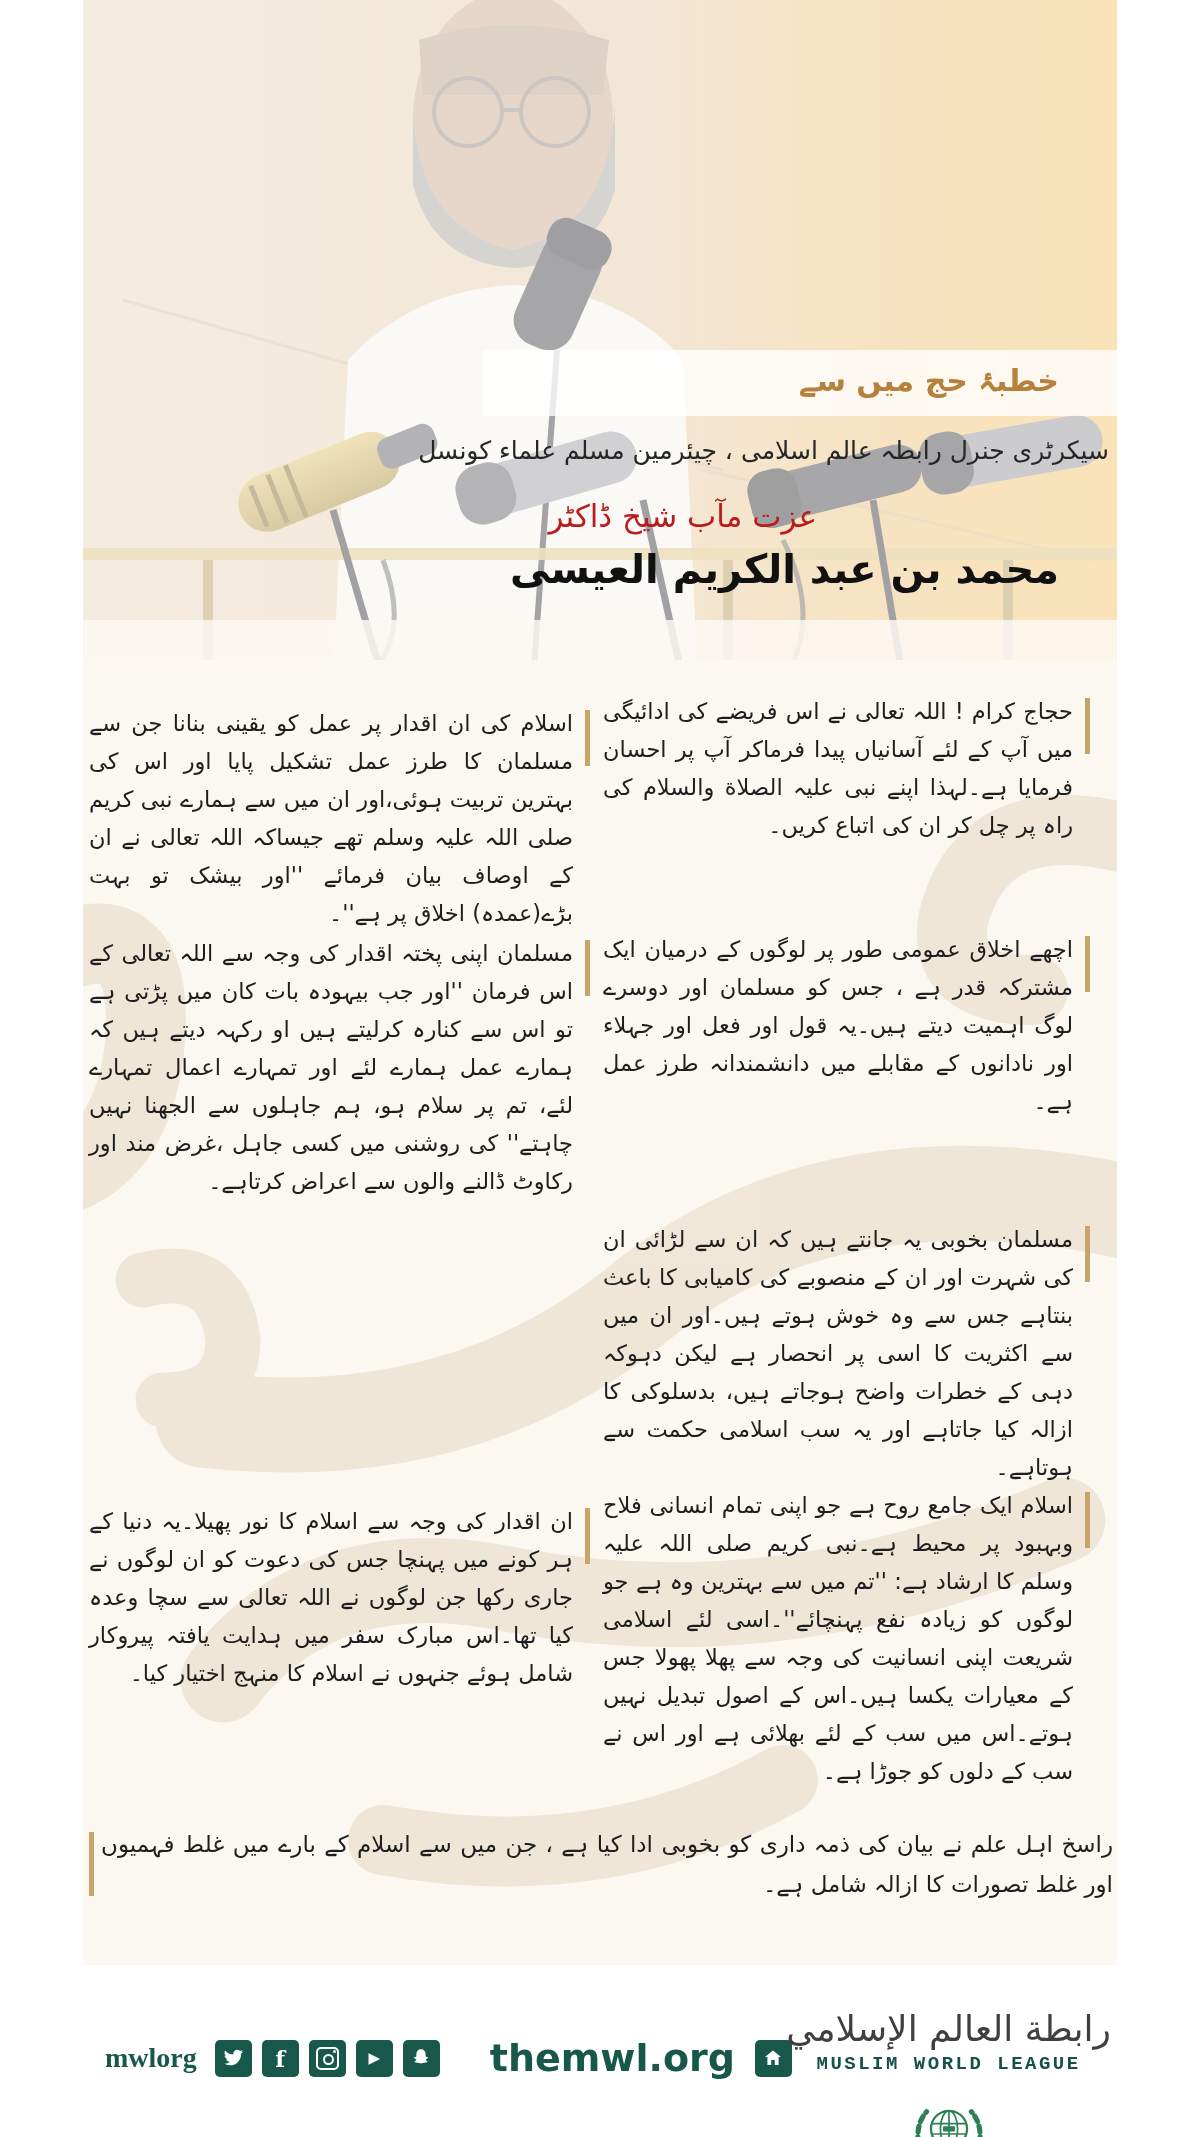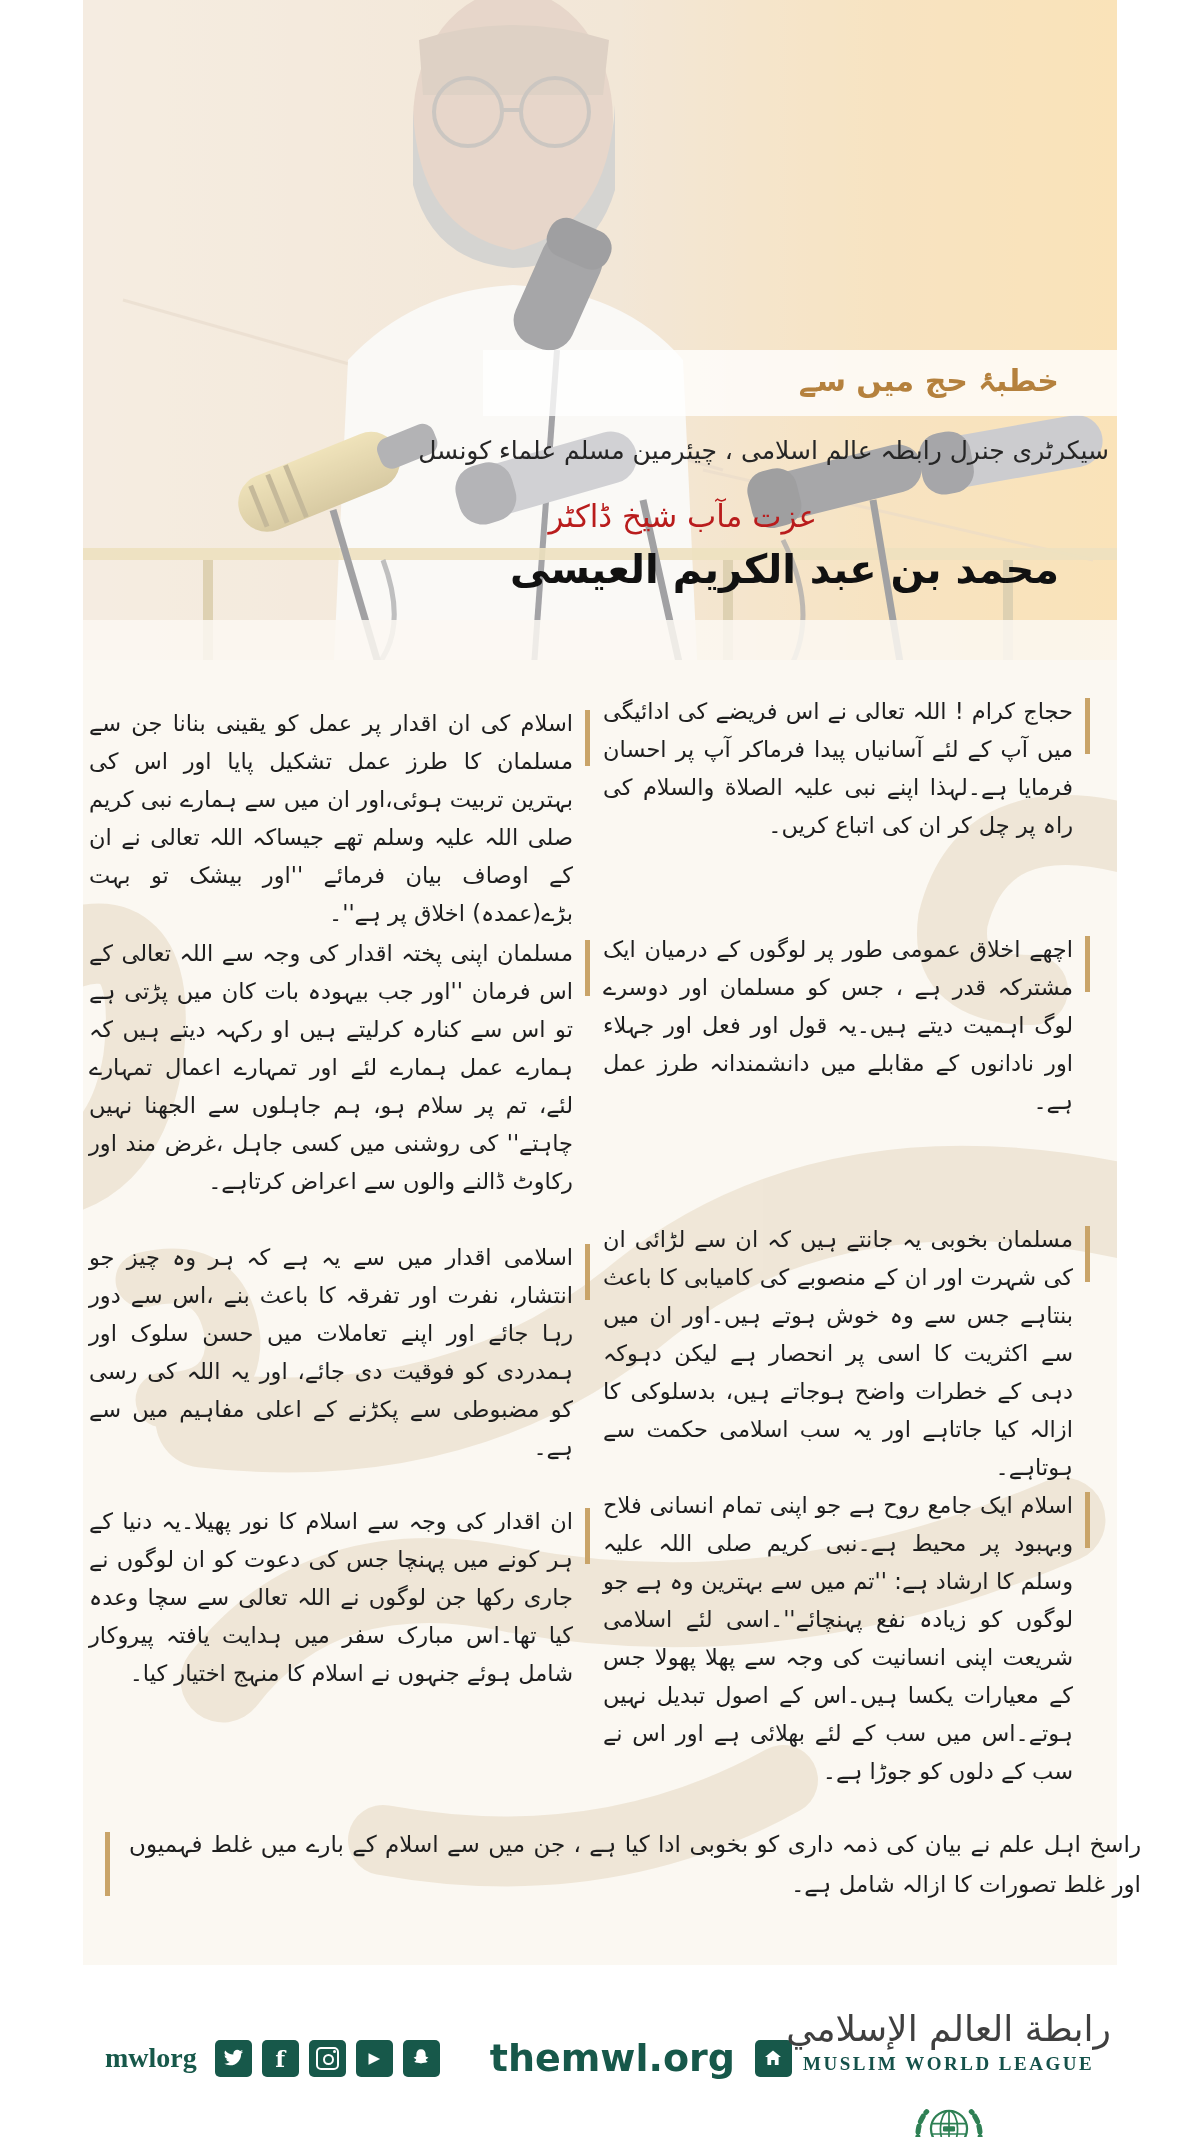--- a/index.html
+++ b/index.html
@@ -50,21 +50,21 @@
     content:"";position:absolute;right:0;top:6px;width:5px;height:56px;
     background:#c9a469;
   }
   .col-r{right:27px;width:470px;}
   .col-l{left:6px;width:484px;margin-top:12px;}
   .rp1{top:692px;} .rp2{top:930px;} .rp3{top:1220px;} .rp4{top:1486px;}
   .lp1{top:692px;} .lp2{top:922px;} .lp3{top:1226px;} .lp4{top:1490px;}
   .para-bottom{
     position:absolute;left:6px;top:1824px;width:1012px;
     direction:rtl;text-align:justify;color:#1e1e1e;
-    font-size:23px;line-height:40px;padding-left:24px;margin-left:16px;
+    font-size:23px;line-height:40px;padding-left:12px;
   }
   .para-bottom::before{
     content:"";position:absolute;left:0;top:8px;width:5px;height:64px;
     background:#c9a469;
   }
 
   
   .footer{position:absolute;left:0;top:2008px;width:1034px;height:100px;}
   .social-row{
     position:absolute;left:22px;top:28px;display:flex;align-items:center;gap:10px;
@@ -80,21 +80,21 @@
   .ig-box{width:19px;height:19px;border:2px solid #fff;border-radius:5px;position:relative;}
   .ig-box .lens{position:absolute;left:50%;top:50%;width:7px;height:7px;margin:-4.5px 0 0 -4.5px;border:2px solid #fff;border-radius:50%;}
   .ig-box .dot{position:absolute;right:1px;top:1px;width:3px;height:3px;background:#fff;border-radius:50%;}
   .site{font-size:38px;color:#17584a;font-weight:600;margin:0 10px 0 40px;}
   .logo{
     position:absolute;right:6px;top:0;display:flex;align-items:center;gap:16px;flex-direction:column;
   }
   .logo-text{text-align:center;}
   .logo-ar{font-size:36px;color:#3f3f3f;direction:rtl;line-height:1.15;}
   .logo-en{
-    font-family:Liberation Serif, serif;font-size:19px;font-weight:600;
+    font-family:Liberation Mono, monospace;font-size:19px;font-weight:600;
     color:#14514a;letter-spacing:2.5px;white-space:nowrap;margin-top:4px;
   }
 </style>
 </head>
 <body>
 
 <div class="poster">
 
   <div class="photo">
     <svg width="1034" height="680" viewBox="0 0 1034 680">
@@ -184,21 +184,20 @@
     </svg>
   </div>
 
   <div class="para col-r rp1">حجاج کرام ! اللہ تعالی نے اس فریضے کی ادائیگی میں آپ کے لئے آسانیاں پیدا فرماکر آپ پر احسان فرمایا ہے۔لہذا اپنے نبی علیہ الصلاة والسلام کی راہ پر چل کر ان کی اتباع کریں۔</div>
   <div class="para col-r rp2">اچھے اخلاق عمومی طور پر لوگوں کے درمیان ایک مشترکہ قدر ہے ، جس کو مسلمان اور دوسرے لوگ اہمیت دیتے ہیں۔یہ قول اور فعل اور جہلاء اور نادانوں کے مقابلے میں دانشمندانہ طرز عمل ہے۔</div>
   <div class="para col-r rp3">مسلمان بخوبی یہ جانتے ہیں کہ ان سے لڑائی ان کی شہرت اور ان کے منصوبے کی کامیابی کا باعث بنتاہے جس سے وہ خوش ہوتے ہیں۔اور ان میں سے اکثریت کا اسی پر انحصار ہے لیکن دہوکہ دہی کے خطرات واضح ہوجاتے ہیں، بدسلوکی کا ازالہ کیا جاتاہے اور یہ سب اسلامی حکمت سے ہوتاہے۔</div>
   <div class="para col-r rp4">اسلام ایک جامع روح ہے جو اپنی تمام انسانی فلاح وبہبود پر محیط ہے۔نبی کریم صلی اللہ علیہ وسلم کا ارشاد ہے: ''تم میں سے بہترین وہ ہے جو لوگوں کو زیادہ نفع پہنچائے''۔اسی لئے اسلامی شریعت اپنی انسانیت کی وجہ سے پھلا پھولا جس کے معیارات یکسا ہیں۔اس کے اصول تبدیل نہیں ہوتے۔اس میں سب کے لئے بھلائی ہے اور اس نے سب کے دلوں کو جوڑا ہے۔</div>
 
   <div class="para col-l lp1">اسلام کی ان اقدار پر عمل کو یقینی بنانا جن سے مسلمان کا طرز عمل تشکیل پایا اور اس کی بہترین تربیت ہوئی،اور ان میں سے ہمارے نبی کریم صلی اللہ علیہ وسلم تھے جیساکہ اللہ تعالی نے ان کے اوصاف بیان فرمائے ''اور بیشک تو بہت بڑے(عمدہ) اخلاق پر ہے''۔</div>
   <div class="para col-l lp2">مسلمان اپنی پختہ اقدار کی وجہ سے اللہ تعالی کے اس فرمان ''اور جب بیہودہ بات کان میں پڑتی ہے تو اس سے کنارہ کرلیتے ہیں او رکہہ دیتے ہیں کہ ہمارے عمل ہمارے لئے اور تمہارے اعمال تمہارے لئے، تم پر سلام ہو، ہم جاہلوں سے الجھنا نہیں چاہتے'' کی روشنی میں کسی جاہل ،غرض مند اور رکاوٹ ڈالنے والوں سے اعراض کرتاہے۔</div>
-  <div class="para col-l lp3">اسلامی اقدار میں سے یہ ہے کہ ہر وہ چیز جو انتشار، نفرت اور تفرقہ کا باعث بنے ،اس سے دور رہا جائے اور اپنے تعاملات میں حسن سلوک اور ہمدردی کو فوقیت دی جائے، اور یہ اللہ کی رسی کو مضبوطی سے پکڑنے کے اعلی مفاہیم میں سے ہے۔</div>
   <div class="para col-l lp4">ان اقدار کی وجہ سے اسلام کا نور پھیلا۔یہ دنیا کے ہر کونے میں پہنچا جس کی دعوت کو ان لوگوں نے جاری رکھا جن لوگوں نے اللہ تعالی سے سچا وعدہ کیا تھا۔اس مبارک سفر میں ہدایت یافتہ پیروکار شامل ہوئے جنہوں نے اسلام کا منہج اختیار کیا۔</div>
 
   <div class="para-bottom">راسخ اہل علم نے بیان کی ذمہ داری کو بخوبی ادا کیا ہے ، جن میں سے اسلام کے بارے میں غلط فہمیوں اور غلط تصورات کا ازالہ شامل ہے۔</div>
 
   <div class="footer">
     <div class="social-row">
       <span class="handle">mwlorg</span>
 
       <span class="sq">
         <svg width="21" height="18" viewBox="0 0 24 20">

